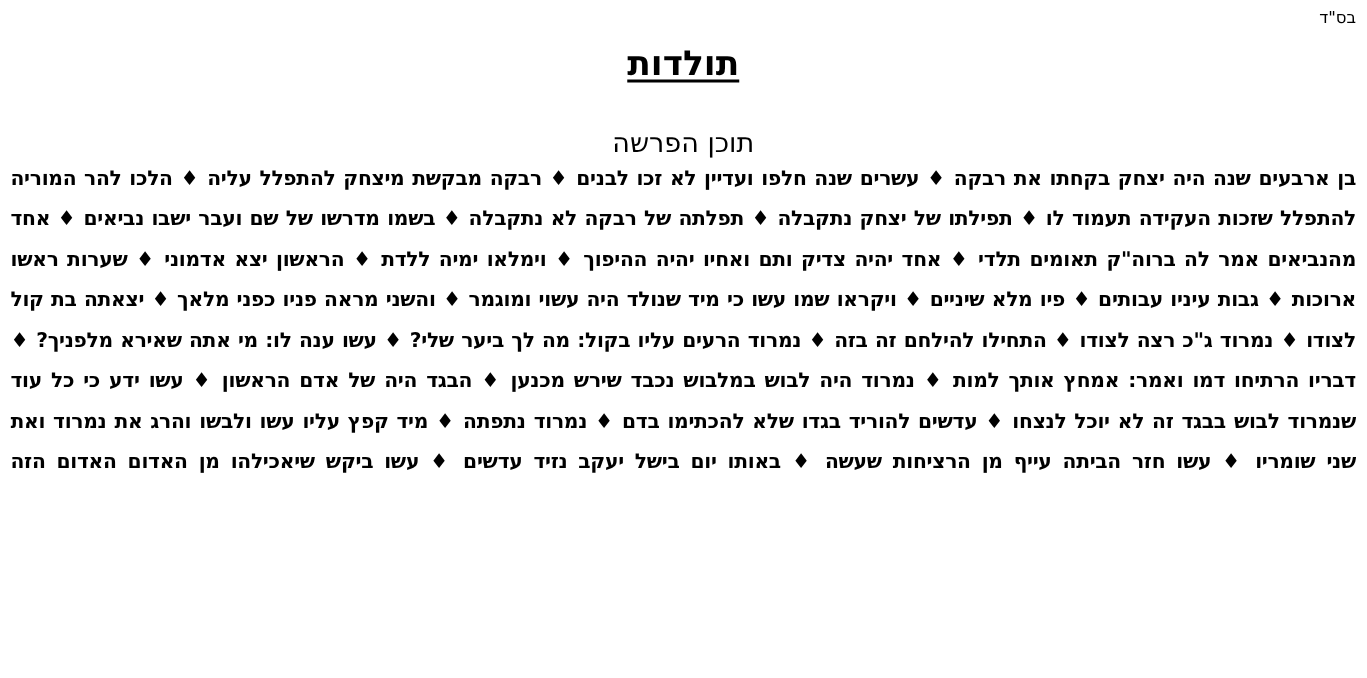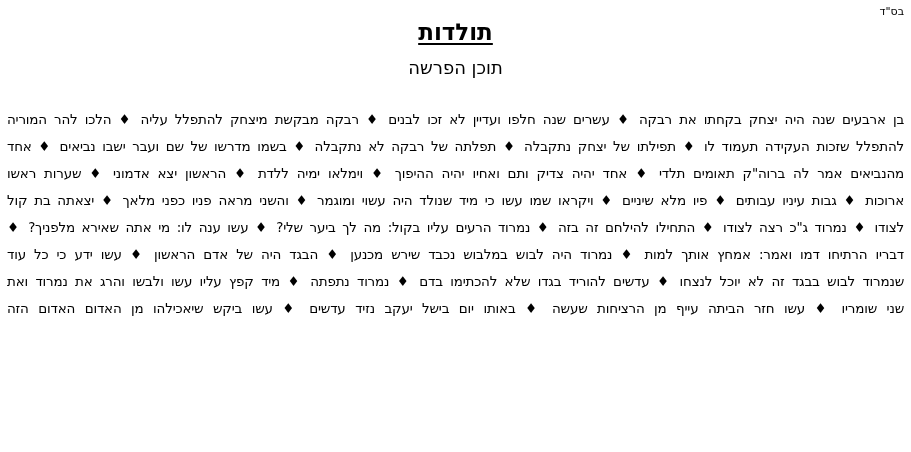--- a/index.html
+++ b/index.html
@@ -20,51 +20,51 @@
   }
   .besiyata {
     position: absolute;
     top: 5px;
     right: 7px;
     font-size: 11px;
     font-weight: normal;
     direction: rtl;
   }
   .title {
-    padding-top: 19px;
+    padding-top: 30px;
     text-align: center;
     font-size: 23px;
     font-weight: bold;
     direction: rtl;
   }
   .title .underline {
     text-decoration: underline;
     text-decoration-thickness: 2px;
     text-underline-offset: 3px;
   }
   .subtitle {
-    margin-top: 12px;
+    margin-top: 29px;
     text-align: center;
     font-size: 18px;
     font-weight: normal;
     direction: rtl;
   }
   .body-lines {
     position: absolute;
     top: 106px;
     left: 7px;
     width: 897px;
   }
   .line {
     direction: rtl;
     height: 27px;
     line-height: 27px;
     overflow: hidden;
     font-size: 13.5px;
-    font-weight: normal;
+    font-weight: bold;
     letter-spacing: -0.2px;
     text-align: justify;
     -moz-text-align-last: justify;
     text-align-last: justify;
     white-space: normal;
   }
 </style>
 </head>
 <body>
 

